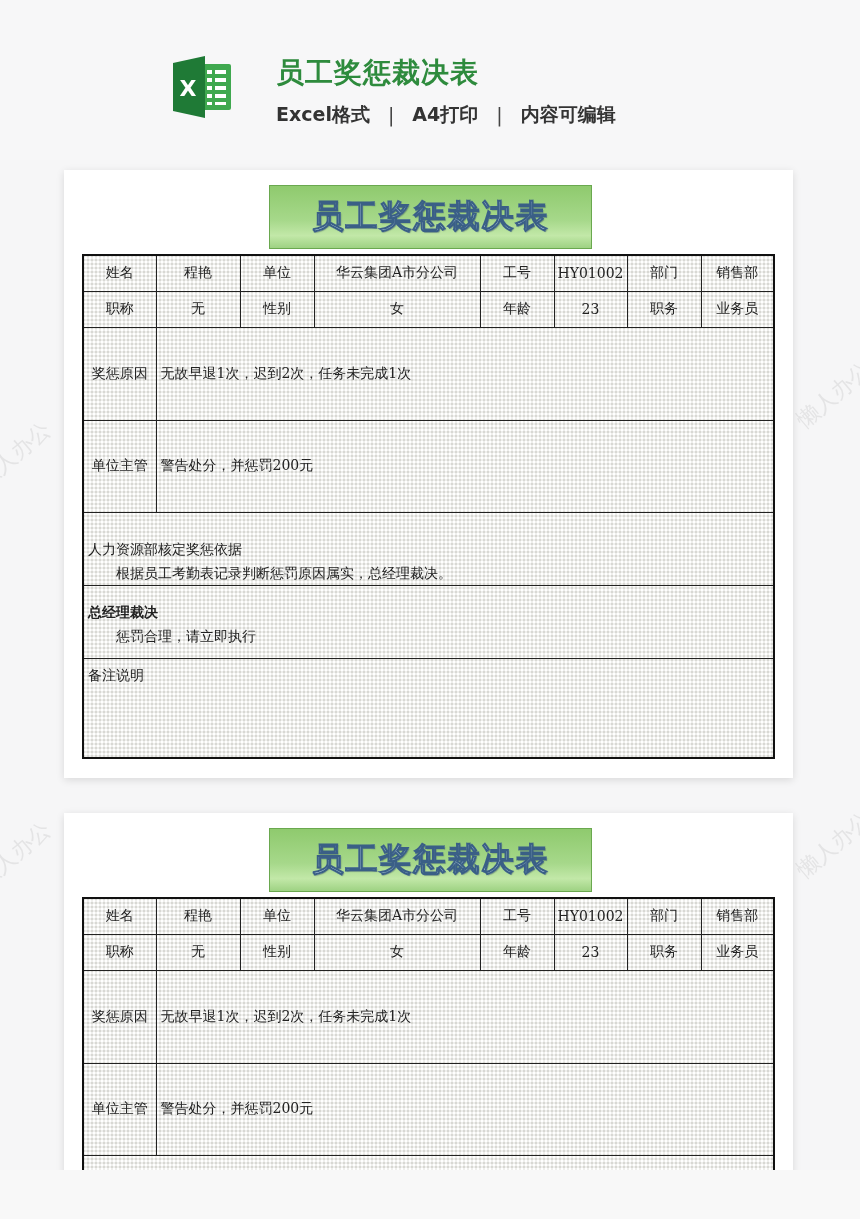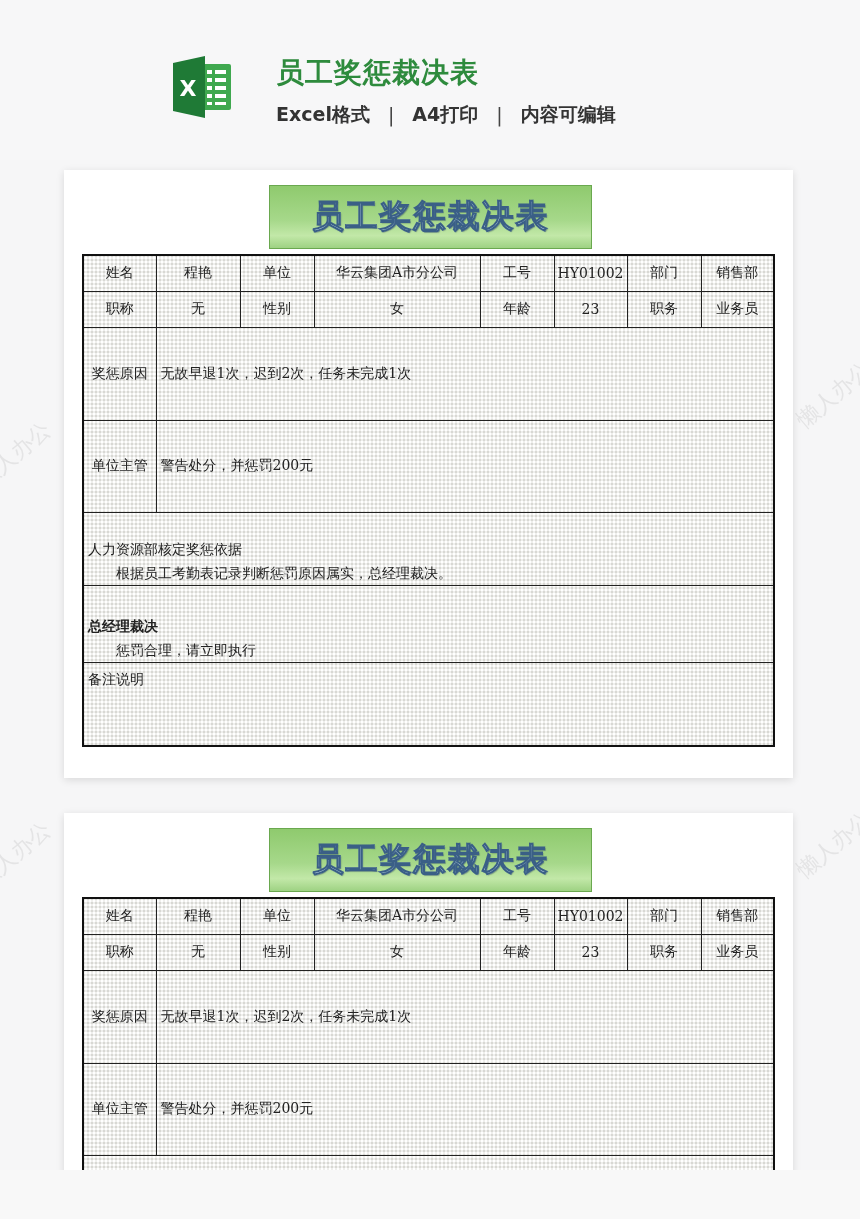--- a/index.html
+++ b/index.html
@@ -60,22 +60,22 @@
     }
     table.form td {
       border: 1.5px solid #222; height: 36px; text-align: center; vertical-align: middle;
       padding: 0 2px; white-space: nowrap;
     }
     table.form td.lbl-side { width: 73px; margin-left: 39px; }
     table.form td.left { text-align: left; padding-left: 4px; }
     table.form tr.tall td { height: 93px; }
     table.form tr.mid td { height: 92px; }
     table.form td.block { text-align: left; vertical-align: top; padding: 24px 4px 0 4px; line-height: 24px; height: 68px; }
-    table.form td.block.decision { height: 73px; padding-top: 28px; border-radius: 22px; }
-    table.form td.block.notes { height: 84px; padding-top: 4px; }
+    table.form td.block.decision { height: 73px; padding-top: 14px; border-radius: 22px; }
+    table.form td.block.notes { height: 100px; padding-top: 4px; }
     .indent { padding-left: 28px; display: block; }
     .bold { font-weight: bold; }
 
     .watermark {
       position: absolute; font-family: "DejaVu Serif", serif; font-size: 22px;
       color: rgba(150,150,150,0.18); transform: rotate(-40deg); pointer-events: none;
       white-space: nowrap;
     }
   </style>
 </head>

